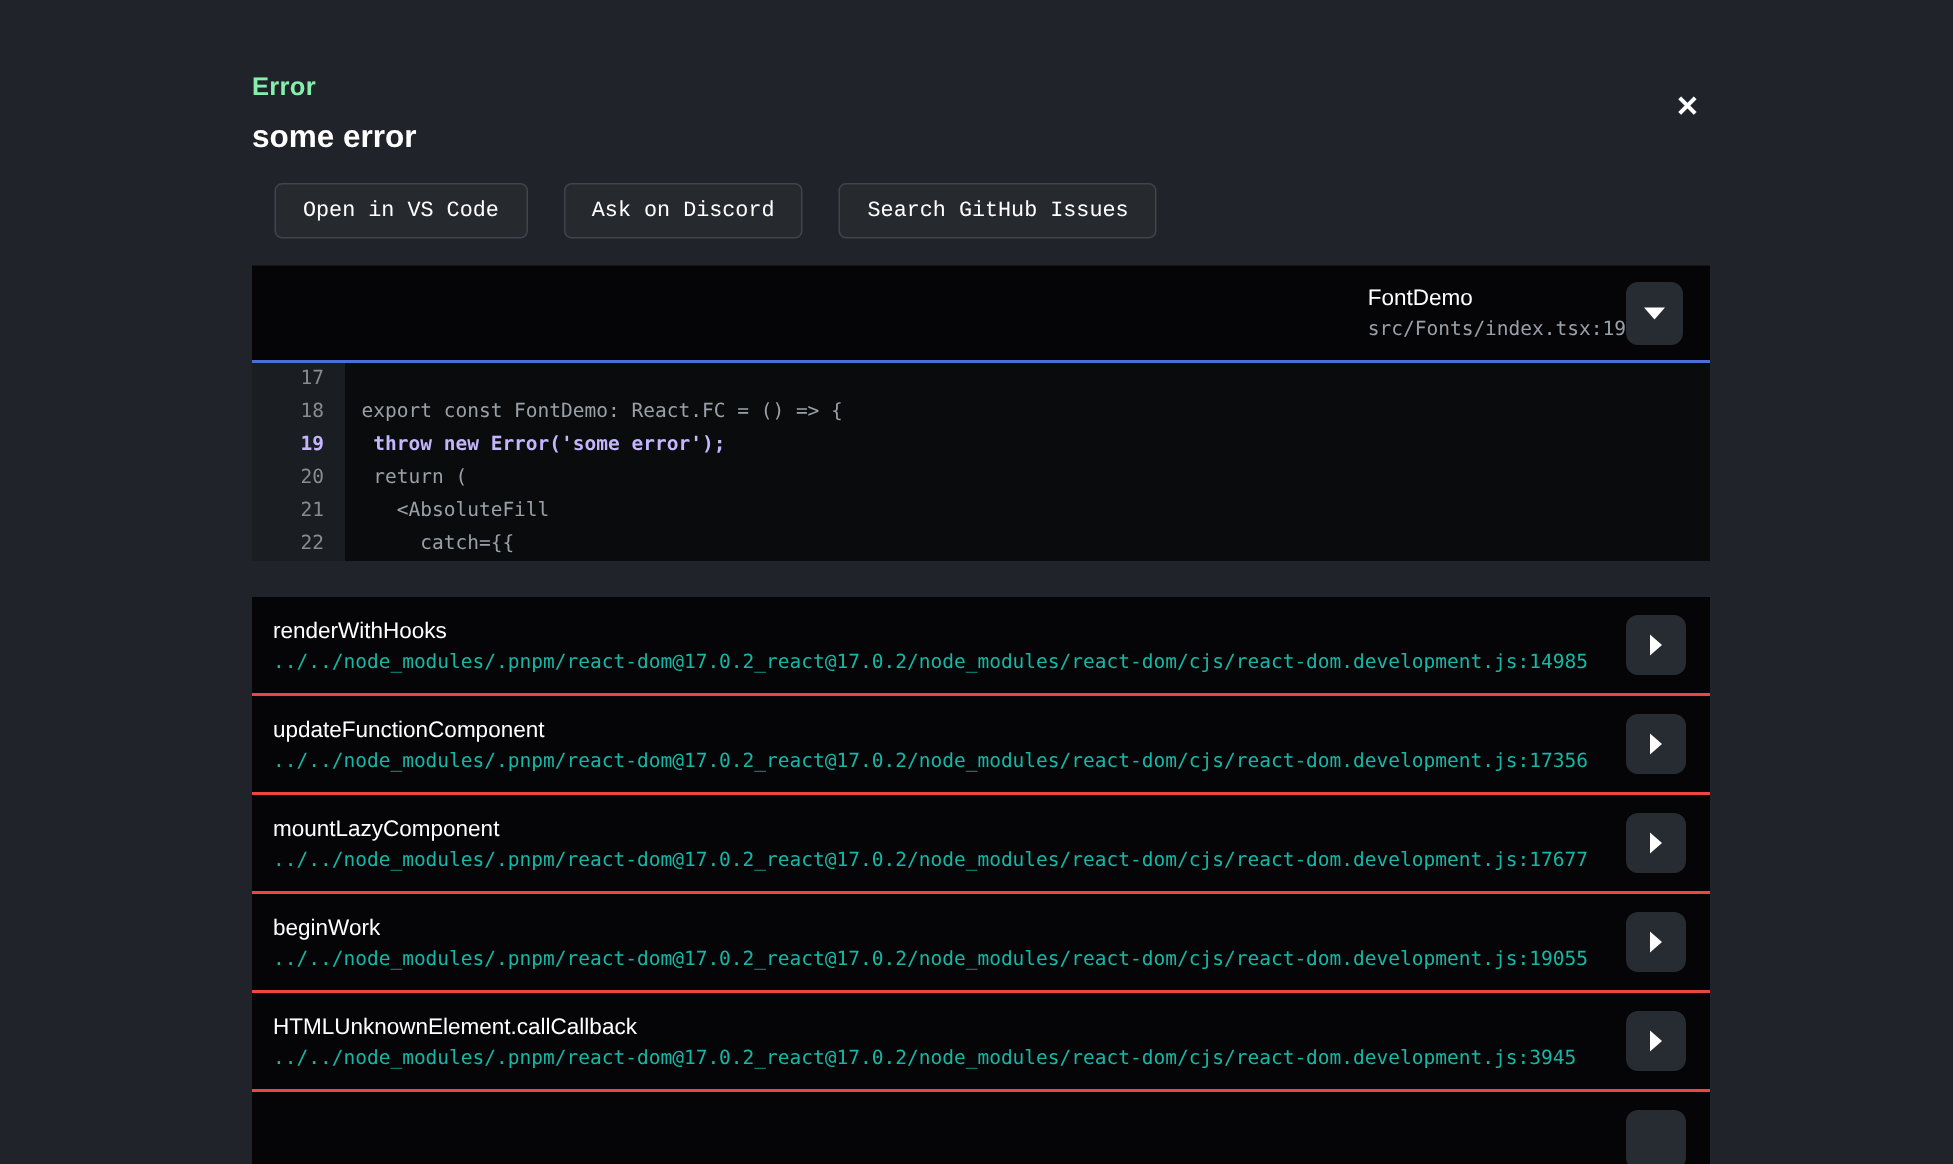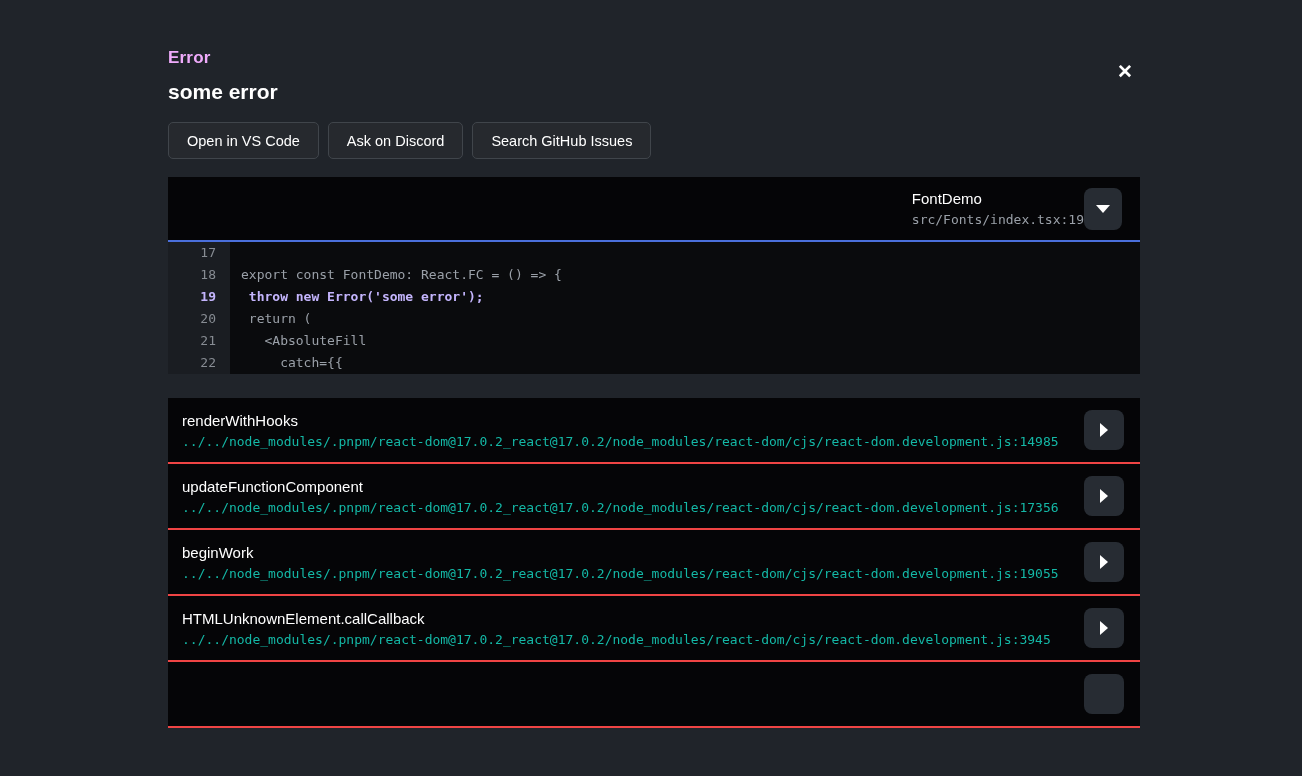--- a/index.html
+++ b/index.html
@@ -6,29 +6,29 @@
   html,body { width:1302px; height:776px; overflow:hidden; }
   body {
     background:#20242a;
     font-family:"Liberation Sans", sans-serif;
     position:relative;
   }
   .mono { font-family:"DejaVu Sans Mono", monospace; }
 
   .content { position:absolute; left:168px; top:0; width:972px; }
 
-  .kicker { margin-top:48px; font-size:17px; font-weight:700; color:#f0abfc; letter-spacing:.2px; }
+  .kicker { margin-top:48px; font-size:17px; font-weight:700; color:#86efac; letter-spacing:.2px; }
   .page-title { margin-top:12px; font-size:21px; font-weight:700; color:#ffffff; }
 
   .actions { margin-top:18px; display:flex; gap:9px; }
   .action-btn {
     height:37px; padding:0 18px;
     background:#26292e; border:1px solid #40454b; border-radius:5px;
-    color:#ffffff; font-size:14.5px; font-family:Liberation Sans, sans-serif;
-    cursor:pointer; display:flex; align-items:center;
+    color:#ffffff; font-size:14.5px; font-family:Liberation Mono, monospace;
+    cursor:pointer; display:flex; align-items:center;margin-left:15px;
   }
 
   .close-btn {
     position:absolute; left:1109px; top:56px; width:32px; height:32px;
     background:transparent; border:none; color:#ffffff;
     font-size:19px; font-weight:700; cursor:pointer; line-height:32px; text-align:center;
   }
 
   
   .code-frame { margin-top:18px; }
@@ -143,20 +143,29 @@
     <div class="frame-row">
       <div>
         <div class="fr-name">updateFunctionComponent</div>
         <div class="fr-loc mono">../../node_modules/.pnpm/react-dom@17.0.2_react@17.0.2/node_modules/react-dom/cjs/react-dom.development.js:17356</div>
       </div>
       <button class="icon-btn fr-toggle">
         <span class="tri-right"></span>
       </button>
     </div>
 
+    <div class="frame-row">
+      <div>
+        <div class="fr-name">mountLazyComponent</div>
+        <div class="fr-loc mono">../../node_modules/.pnpm/react-dom@17.0.2_react@17.0.2/node_modules/react-dom/cjs/react-dom.development.js:17677</div>
+      </div>
+      <button class="icon-btn fr-toggle">
+        <span class="tri-right"></span>
+      </button>
+    </div>
 
     <div class="frame-row">
       <div>
         <div class="fr-name">beginWork</div>
         <div class="fr-loc mono">../../node_modules/.pnpm/react-dom@17.0.2_react@17.0.2/node_modules/react-dom/cjs/react-dom.development.js:19055</div>
       </div>
       <button class="icon-btn fr-toggle">
         <span class="tri-right"></span>
       </button>
     </div>

